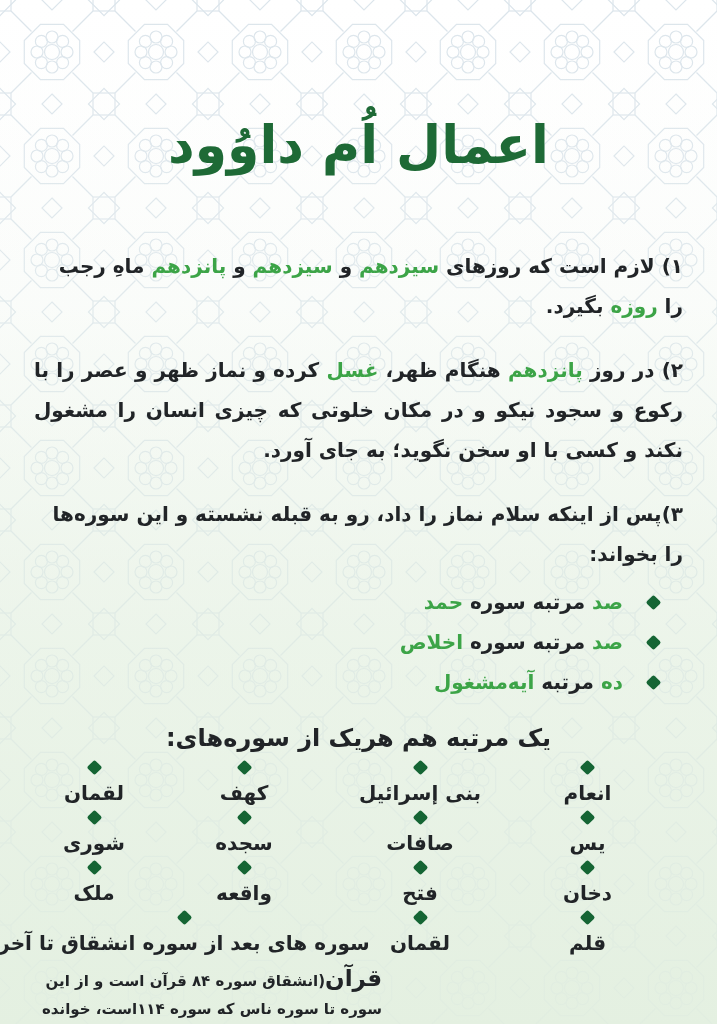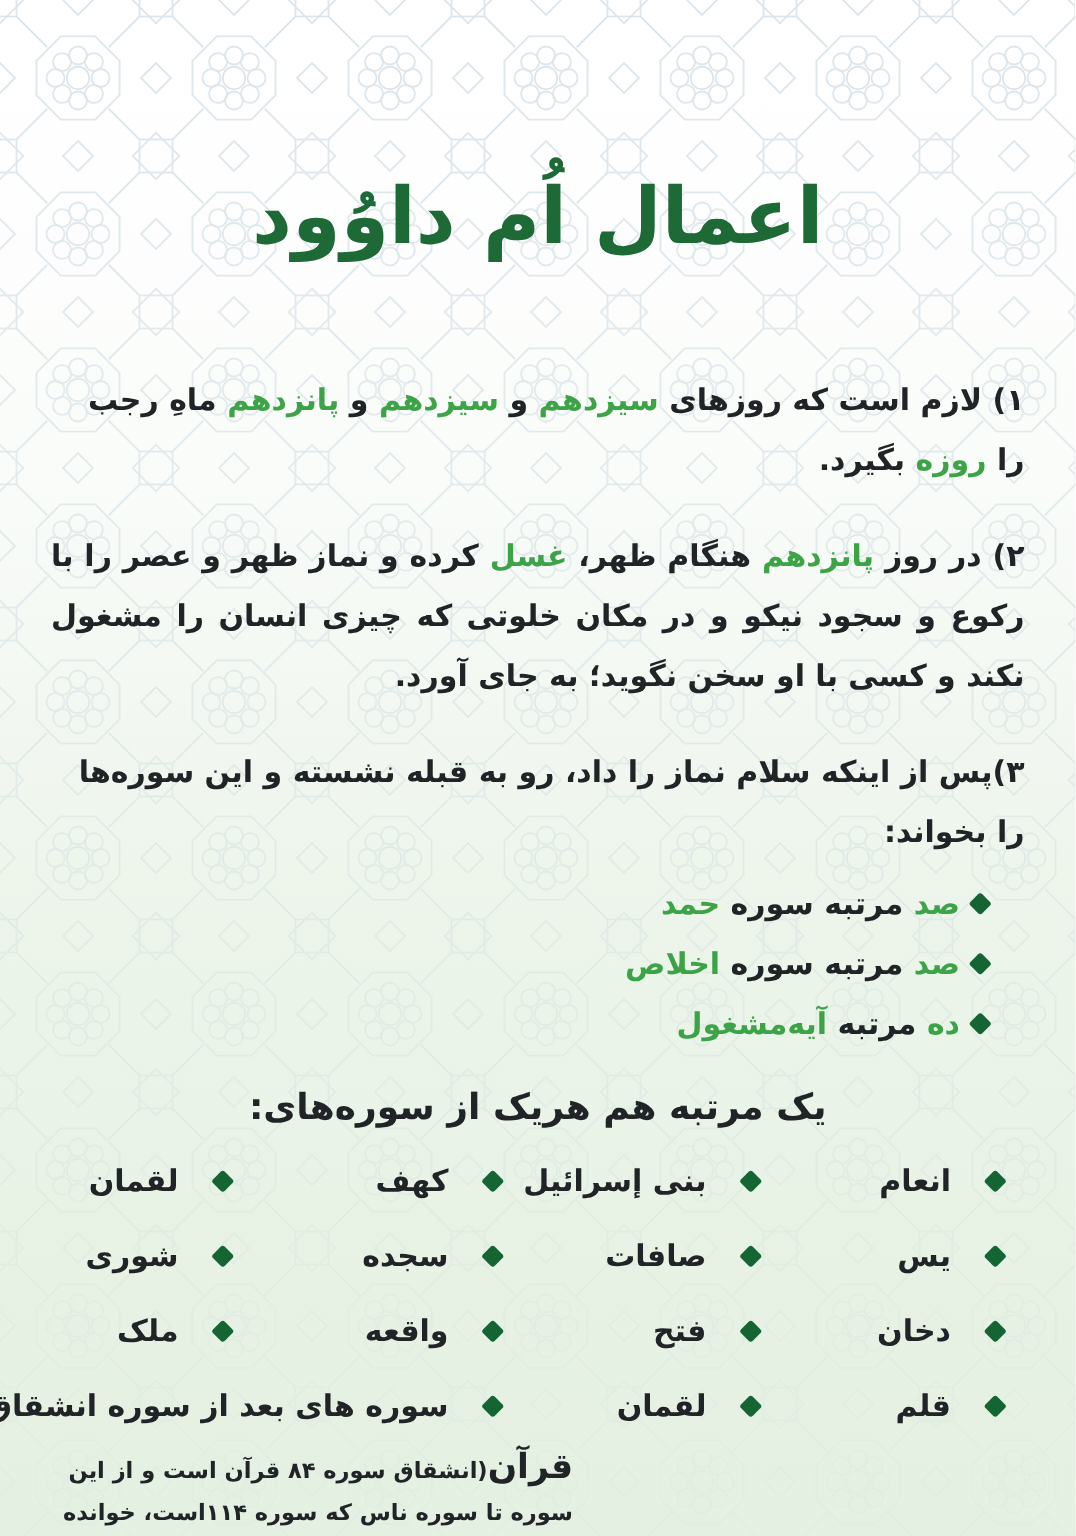--- a/index.html
+++ b/index.html
@@ -32,32 +32,32 @@
   .mt1{margin-top:42px;}
   .mt2{margin-top:24px;}
   .mt3{margin-top:24px;}
   .g{color:var(--accent);}
   .diamond{
     width:11px;height:11px;background:var(--diamond);border-radius:2px;
     transform:rotate(45deg);display:inline-block;flex:0 0 auto;
   }
   .readings{margin-top:8px;padding-right:24px;}
   .reading-row{
-    display:flex;align-items:center;gap:8px;height:40px;
+    display:flex;align-items:center;gap:25px;height:40px;
     font-size:20px;
   }
   .subheading{
     margin:16px 0 0 0;font-size:24px;line-height:40px;text-align:center;
   }
   .surah-grid{
     margin-top:4px;display:grid;grid-template-columns:163px 172px 180px 1fr;
     direction:rtl;padding-right:14px;
   }
   .cell{
-    display:flex;align-items:center;gap:24px;height:50px;font-size:20px;white-space:nowrap;
+    display:flex;align-items:center;gap:8px;height:50px;font-size:20px;white-space:nowrap;flex-direction:column;
   }
   .cell.span2{grid-column:span 2;}
   .note{
     width:348px;margin:2px auto 0 0;direction:rtl;text-align:right;
     font-size:15px;line-height:28px;
   }
   .note-lead{font-size:23px;}
 </style>
 </head>
 <body>

